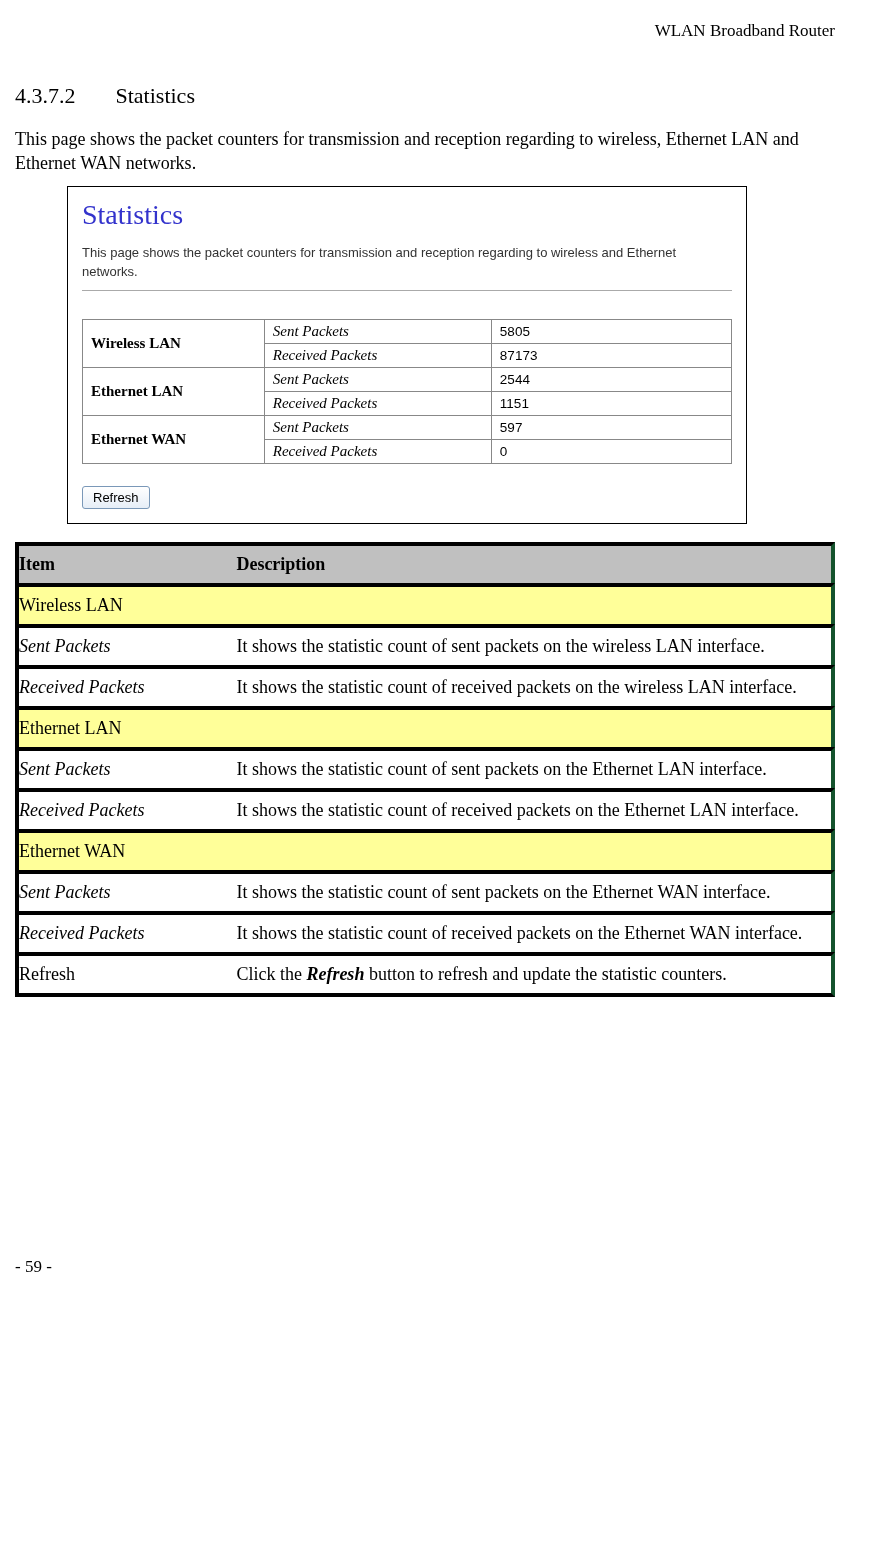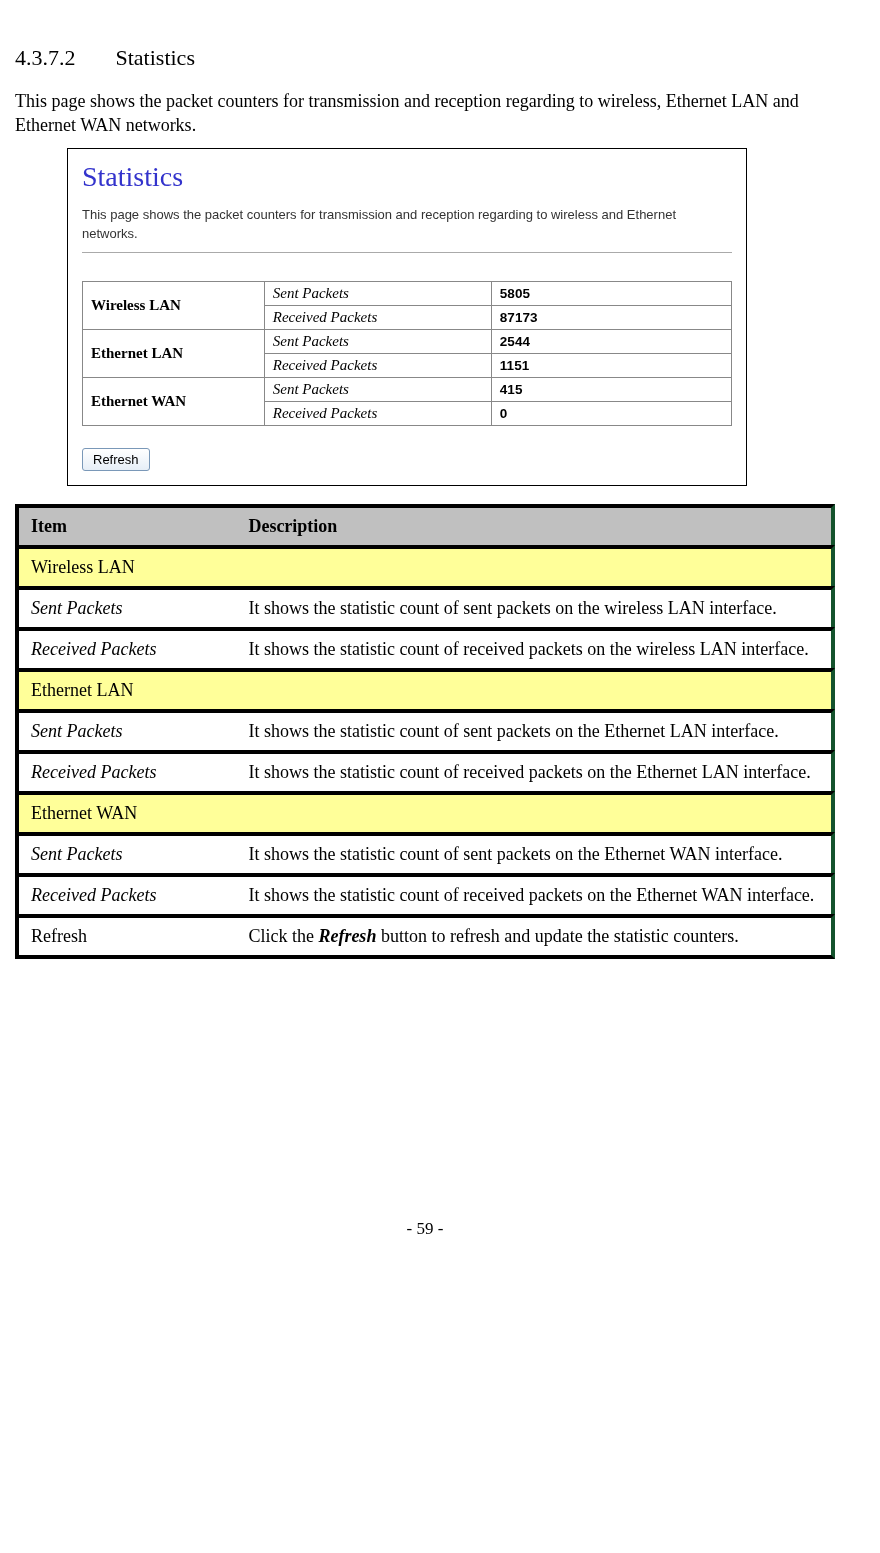--- a/index.html
+++ b/index.html
@@ -17,20 +17,21 @@
       line-height: 1.3;
       margin-bottom: 25px;
     }
     .section-heading {
       font-size: 22px;
       margin-bottom: 18px;
     }
     .section-num {
       display: inline-block;
       width: 95px;
+      margin-top: 16px;
     }
     .body-text {
       font-size: 18px;
       line-height: 1.35;
       margin-bottom: 10px;
     }
     .screenshot {
       border: 1px solid #000;
       width: 680px;
       margin-left: 52px;
@@ -74,42 +75,42 @@
       width: 28%;
     }
     .stats-table .label {
       font-style: italic;
       width: 35%;
     }
     .stats-table .val {
       font-family: Tahoma, Arial, sans-serif;
       font-size: 13.5px;
       font-style: normal;
-      font-weight: bold;
+      font-weight: normal;
     }
     .refresh-btn {
       margin-top: 22px;
       font-family: Tahoma, Arial, sans-serif;
       font-size: 13px;
       padding: 3px 10px;
       border: 1px solid #7a98b8;
       border-radius: 3px;
       background: linear-gradient(#fff, #e6eef7);
       cursor: pointer;
     }
     .desc-table {
       border-collapse: separate;
       border-spacing: 0;
       width: 100%;
       font-size: 18px;
       background: #000;
     }
     .desc-table td, .desc-table th {
       background: #fff;
-      padding: 8px 12px;
+      padding: 8px 0;
       text-align: left;
       vertical-align: top;
     }
     .desc-table th {
       background: #c0c0c0;
       font-weight: bold;
     }
     .desc-table .sec {
       background: #ffff99;
       font-weight: normal;
@@ -129,30 +130,31 @@
     .desc-table tr td:first-child, .desc-table tr th:first-child {
       border-left: 4px solid #000;
     }
     .desc-table tr td:last-child, .desc-table tr th:last-child {
       border-right: 4px solid #14532d;
     }
     .desc-table tr:last-child td {
       border-bottom: 4px solid #000;
     }
     .footer {
-      text-align: center;
+      text-align: left;
       font-size: 17px;
       margin-top: 260px;
     }
     .bolditalic { font-weight: bold; font-style: italic; }
   </style>
 </head>
 <body>
 
 <div class="header-right">
+  <div>WLAN  Broadband  Router</div>
 </div>
 
 <div class="section-heading">
   <span class="section-num">4.3.7.2</span>
   <span>Statistics</span>
 </div>
 
 <div class="body-text">This page shows the packet counters for transmission and reception regarding to wireless, Ethernet LAN and Ethernet WAN networks.</div>
 
 <div class="screenshot">
@@ -175,21 +177,21 @@
       <td class="label">Sent Packets</td>
       <td class="val">2544</td>
     </tr>
     <tr>
       <td class="label">Received Packets</td>
       <td class="val">1151</td>
     </tr>
     <tr>
       <td class="iface" rowspan="2">Ethernet WAN</td>
       <td class="label">Sent Packets</td>
-      <td class="val">415</td>
+      <td class="val">597</td>
     </tr>
     <tr>
       <td class="label">Received Packets</td>
       <td class="val">0</td>
     </tr>
   </tbody>
     </table>
   <button class="refresh-btn">Refresh</button>
 </div>
 

